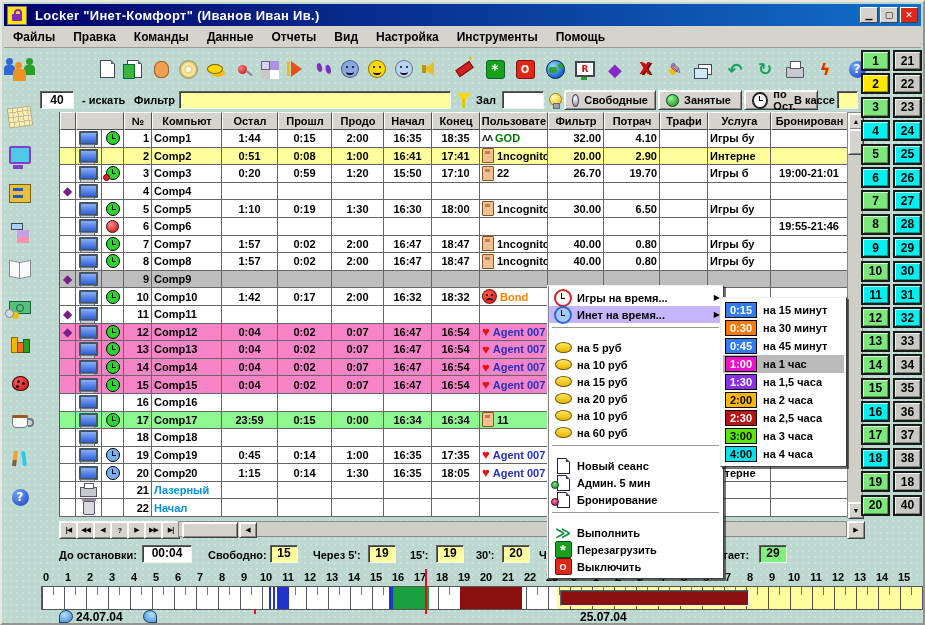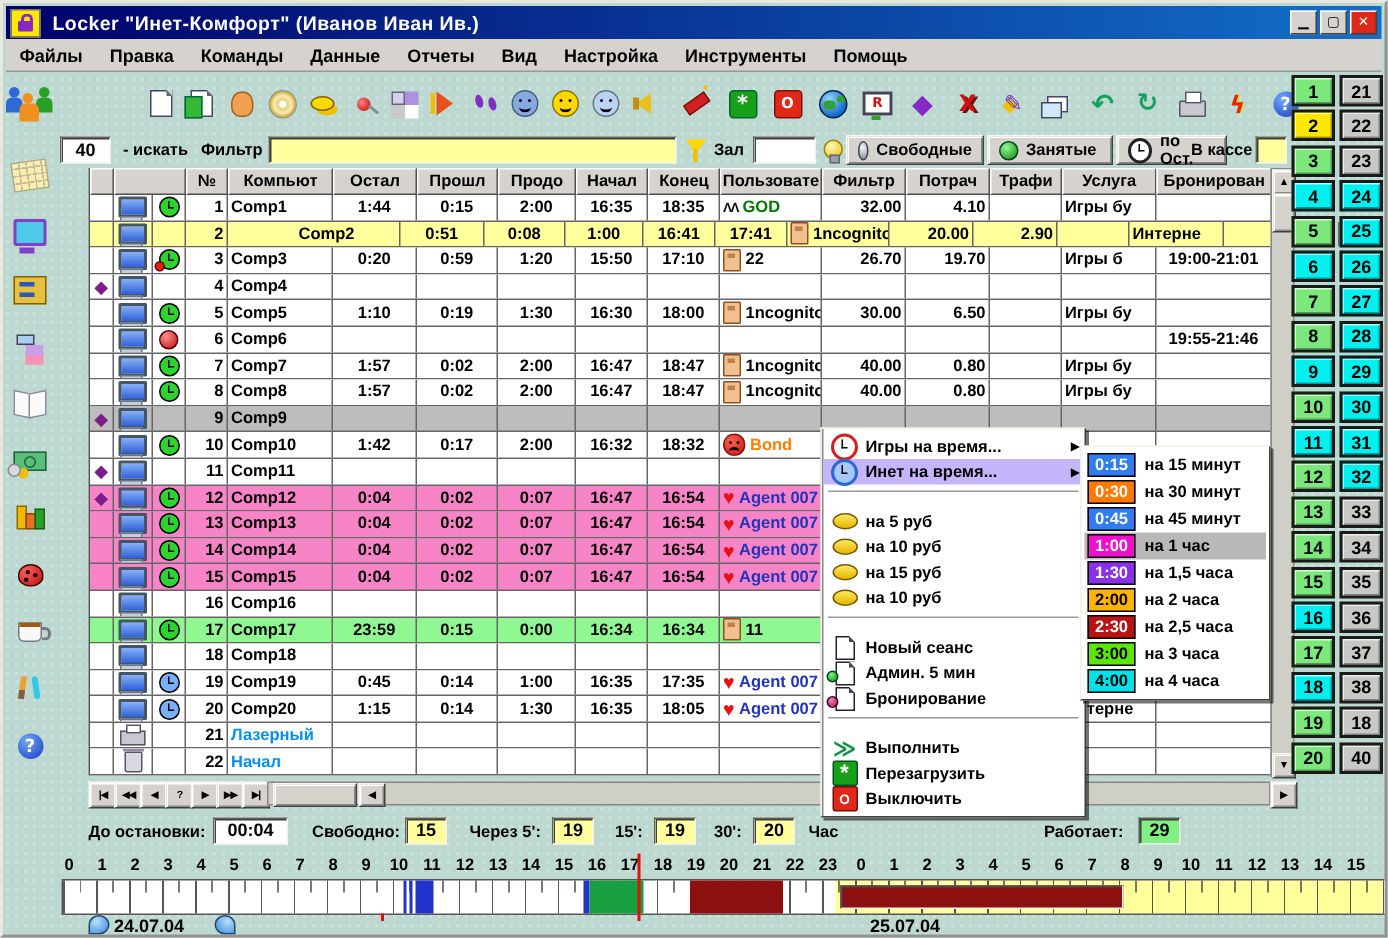--- a/index.html
+++ b/index.html
@@ -504,21 +504,21 @@
         <span class="tcell " style="width: 63px; flex: 0 0 auto;">Игры бу</span>
         <span class="tcell tc-c" style="width: 77px; flex: 0 0 auto;"></span>
       </div>
       <div class="trow bg-yellow">
         <span class="tcell tc-c" style="width: 16px; flex: 0 0 auto;"></span>
         <span class="tcell tc-c" style="width: 26px; flex: 0 0 auto;">
           <span class="pc-sh"></span>
         </span>
         <span class="tcell tc-c" style="width: 22px; flex: 0 0 auto;"></span>
         <span class="tcell tc-r" style="width: 28px; flex: 0 0 auto;">2</span>
-        <span class="tcell " style="width: 70px; flex: 0 0 auto; margin-left: 45px;">Comp2</span>
+        <span class="tcell " style="width: 70px; flex: 0 0 auto;">Comp2</span>
         <span class="tcell tc-c" style="width: 56px; flex: 0 0 auto;">0:51</span>
         <span class="tcell tc-c" style="width: 54px; flex: 0 0 auto;">0:08</span>
         <span class="tcell tc-c" style="width: 52px; flex: 0 0 auto;">1:00</span>
         <span class="tcell tc-c" style="width: 48px; flex: 0 0 auto;">16:41</span>
         <span class="tcell tc-c" style="width: 48px; flex: 0 0 auto;">17:41</span>
         <span class="tcell " style="width: 68px; flex: 0 0 auto;">
           <span class="usr-ic">
             <span class="badge-sh"></span>
           </span>
           <span style="color: rgb(0, 0, 0);">1ncognito</span>
@@ -1197,21 +1197,33 @@
       <div class="mitem">
         <span class="mico">
           <span class="coin-m"></span>
         </span>
         <span>на 15 руб</span>
       </div>
       <div class="mitem">
         <span class="mico">
           <span class="coin-m"></span>
         </span>
+        <span>на 20 руб</span>
+      </div>
+      <div class="mitem">
+        <span class="mico">
+          <span class="coin-m"></span>
+        </span>
         <span>на 10 руб</span>
+      </div>
+      <div class="mitem">
+        <span class="mico">
+          <span class="coin-m"></span>
+        </span>
+        <span>на 60 руб</span>
       </div>
       <div class="msep"></div>
       <div class="mitem">
         <span class="mico">
           <span class="mdoc"></span>
         </span>
         <span>Новый сеанс</span>
       </div>
       <div class="mitem">
         <span class="mico">

